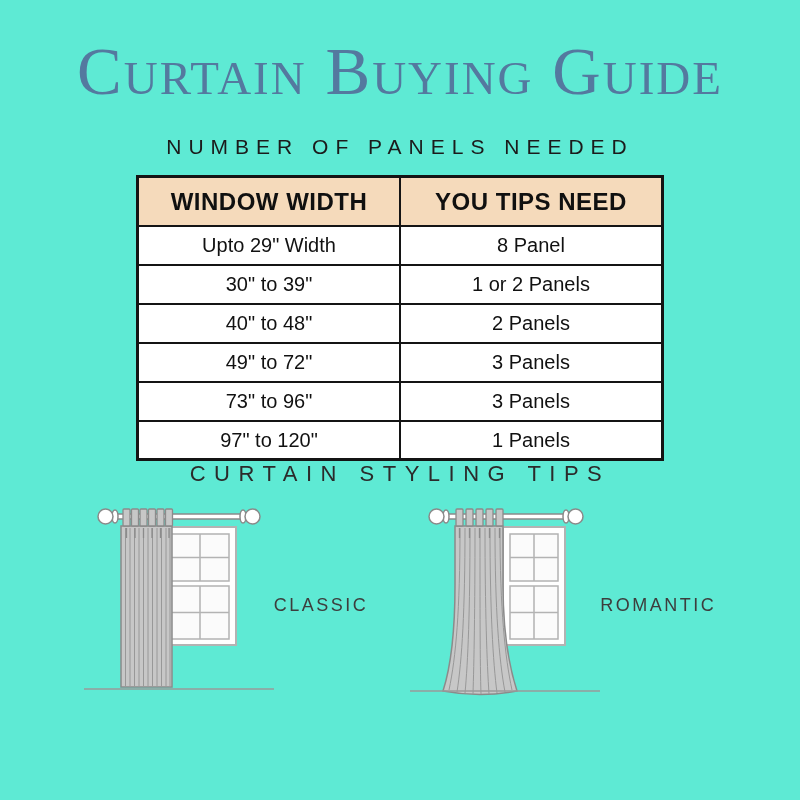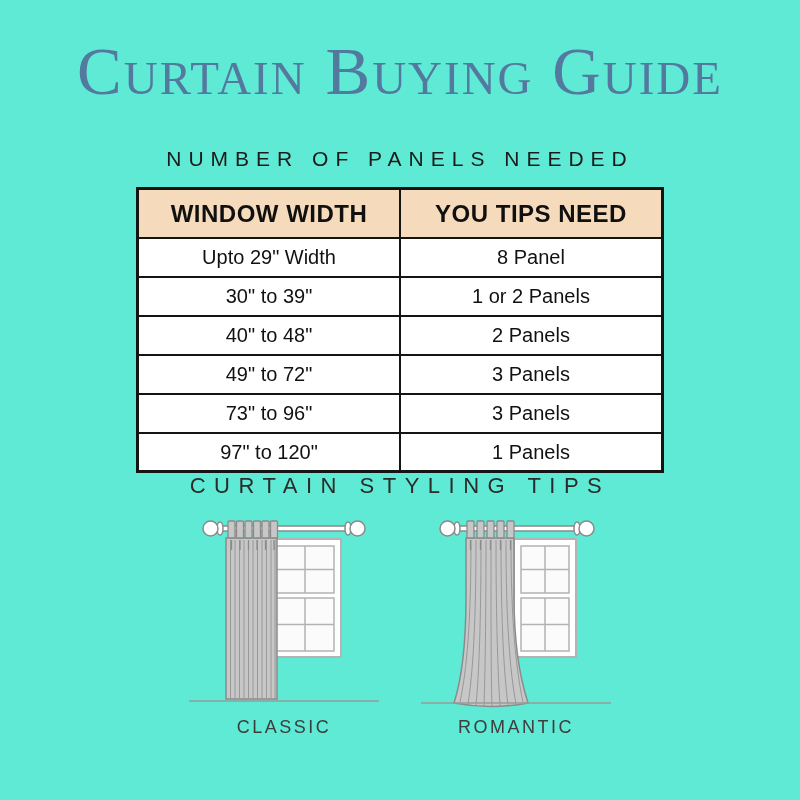--- a/index.html
+++ b/index.html
@@ -28,21 +28,21 @@
   .title {
     font-family: "Liberation Serif", "DejaVu Serif", serif;
     font-variant: small-caps;
     font-weight: 500;
     font-size: 67px;
     letter-spacing: 2px;
     color: var(--title-color);
     line-height: 1.05;
   }
   .subtitle {
-    margin-top: 41px;
+    margin-top: 29px;
     font-size: 21px;
     letter-spacing: 7px;
     color: var(--text-color);
     font-weight: 400;
   }
   table.panels {
     width: 528px;
     margin: 16px auto 0 auto;
     border-collapse: collapse;
     border: 3px solid var(--table-border);
@@ -73,21 +73,21 @@
     color: #2b2b2b;
     font-weight: 400;
   }
   .figures {
     margin-top: 18px;
     display: flex;
     justify-content: center;
     align-items: flex-start;
     gap: 42px;
   }
-  figure { display: flex; flex-direction: column; align-items: center; }
+  figure { display: flex; flex-direction: row; align-items: center; }
   figcaption {
     margin-top: 4px;
     font-size: 18px;
     letter-spacing: 2.5px;
     color: var(--caption-color);
   }
 </style>
 </head>
 <body>
 

